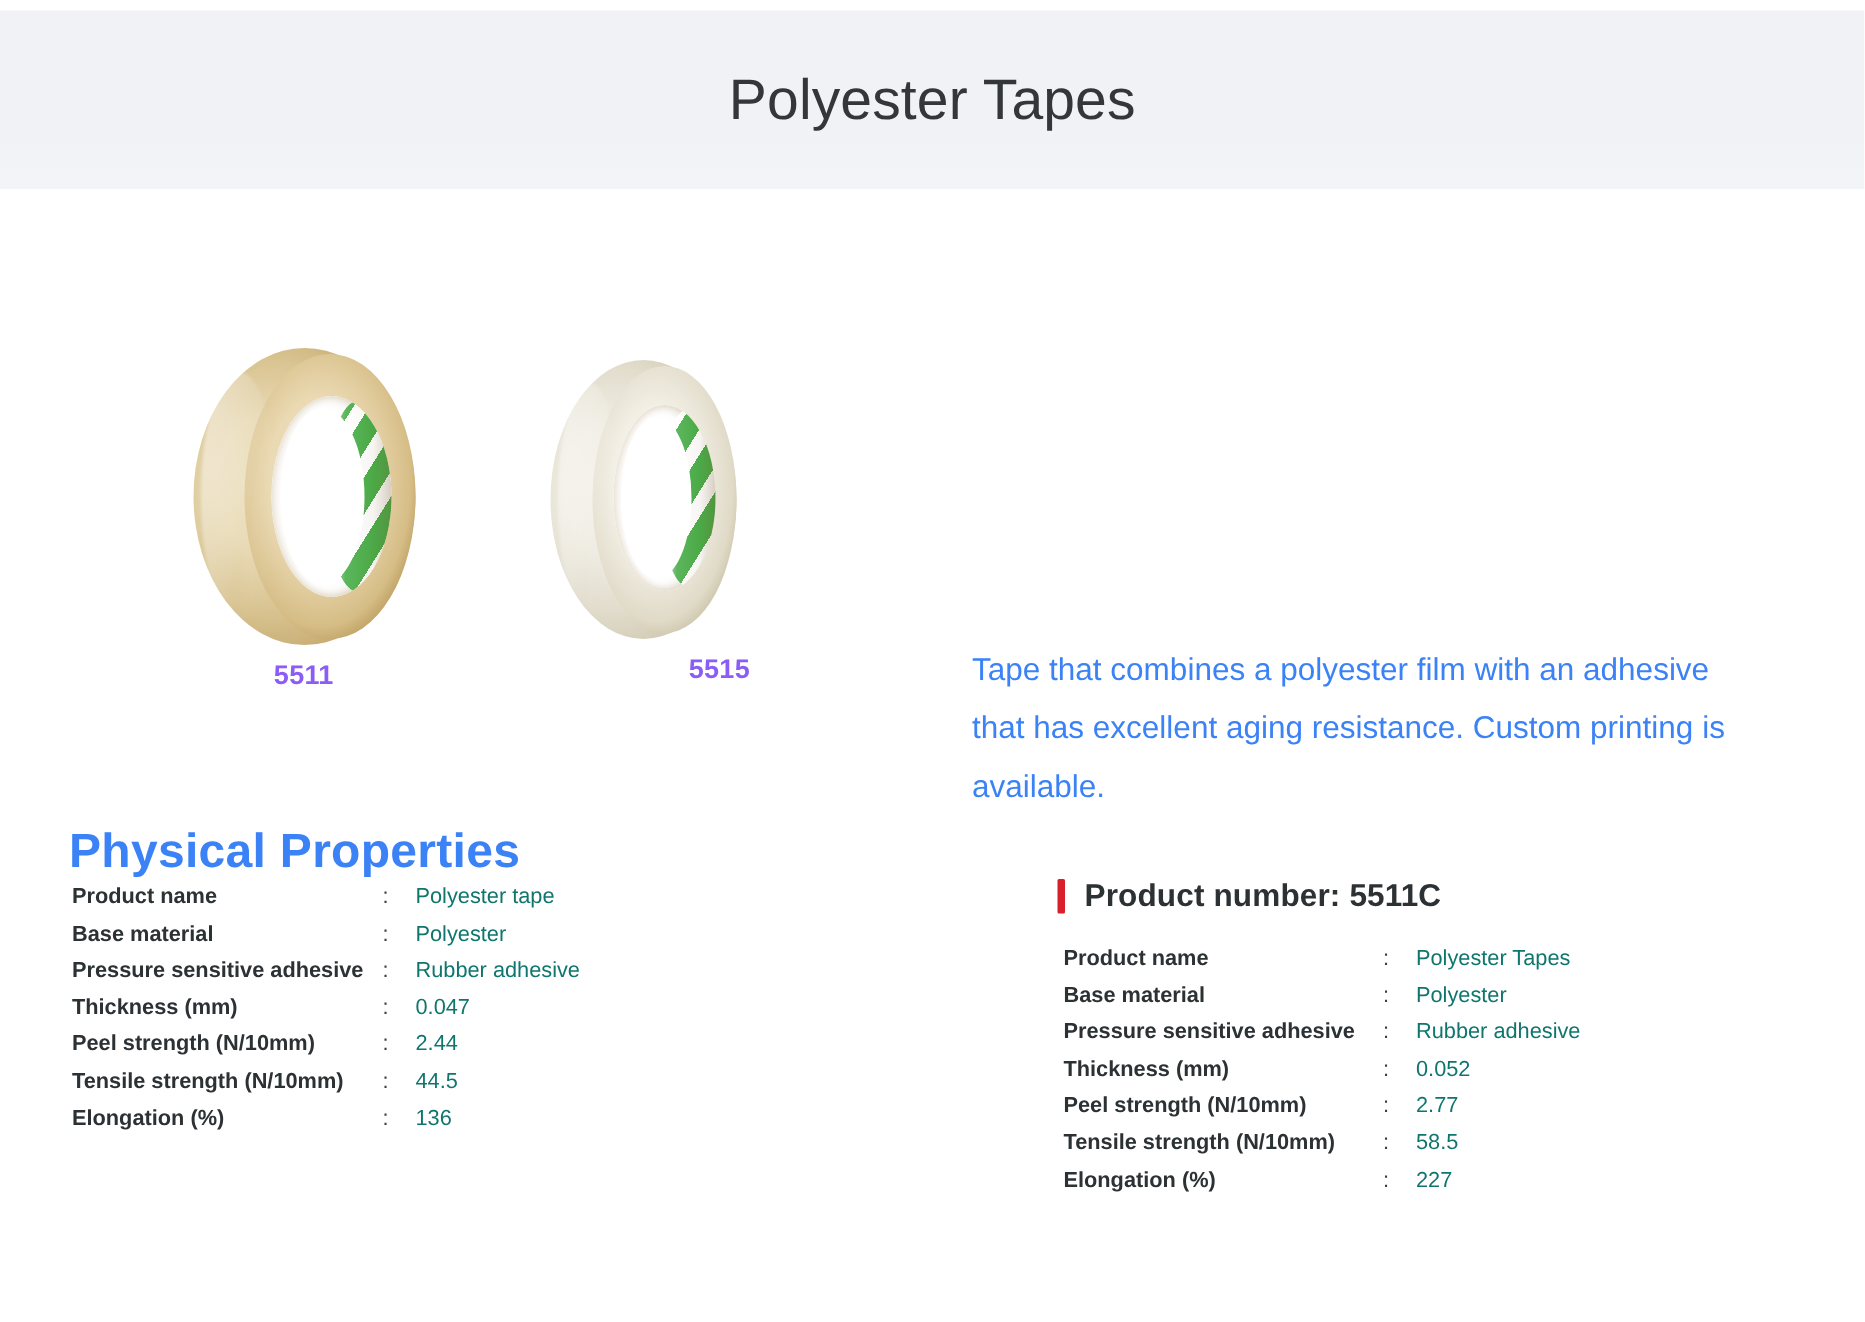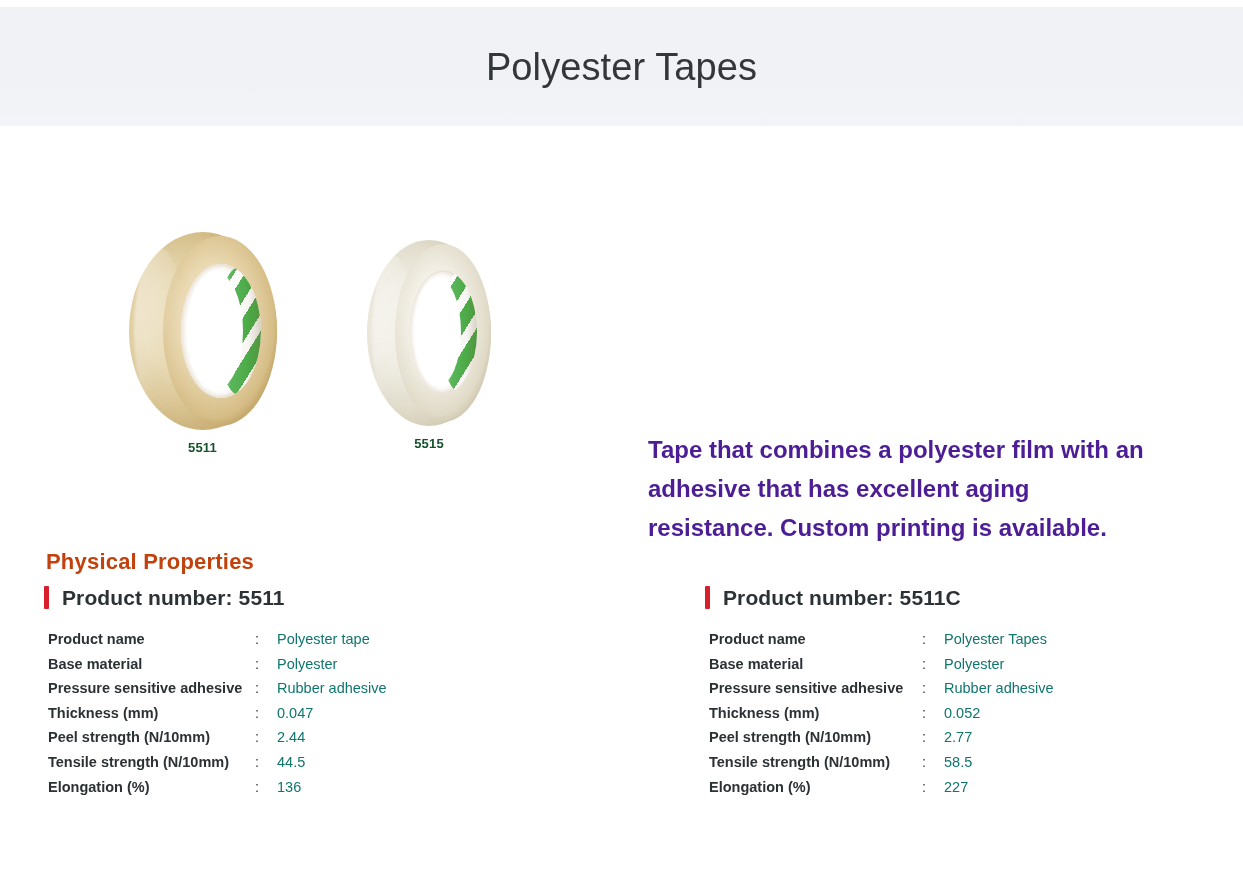--- a/index.html
+++ b/index.html
@@ -48,27 +48,27 @@
   }
 
   .tape-figure {
     position: absolute;
     text-align: center;
   }
   .tape-figure.fig-a { left: 80px; top: 90px; width: 165px; }
   .tape-figure.fig-b { left: 318px; top: 98px; width: 142px; }
 
   .tape-caption {
-    font-size: 13px;
+    font-size: 18px;
     font-weight: bold;
-    color: #14532d;
+    color: #8b5cf6;
     letter-spacing: 0.2px;
   }
   .tape-figure.fig-a .tape-caption { margin-top: 10px; }
-  .tape-figure.fig-b .tape-caption { margin-top: 10px; }
+  .tape-figure.fig-b .tape-caption { margin-top: 10px; text-align: right; }
 
   
   .tape-roll {
     position: relative;
     margin: 0 auto;
   }
   .roll-a { width: 148px; height: 198px; }
   .roll-b { width: 124px; height: 186px; }
   
   .rim-outer {
@@ -164,34 +164,34 @@
       rgba(255,255,255,0) 100%);
     filter: blur(1.2px);
   }
 
   
   .description {
     position: absolute;
     left: 648px;
     top: 280px;
     width: 510px;
-    font-size: 24px;
+    font-size: 21px;
     line-height: 39px;
-    color: #4c1d95;
-    font-weight: 700;
+    color: #3b82f6;
+    font-weight: 400;
   }
 
   
   .section-heading {
     position: absolute;
     left: 46px;
     top: 516px;
-    font-size: 22px;
+    font-size: 32px;
     font-weight: bold;
-    color: #c2410c;
+    color: #3b82f6;
     letter-spacing: 0.2px;
     margin-top: 33px;
   }
 
   .spec-col {
     position: absolute;
     top: 586px;
   }
   .spec-col.col-left { left: 44px; width: 560px; }
   .spec-col.col-right { left: 665px; width: 560px; margin-left: 40px; }
@@ -284,24 +284,20 @@
     </div>
     <figcaption class="tape-caption">5515</figcaption>
   </figure>
 
   <p class="description">Tape that combines a polyester film with an adhesive that has excellent aging resistance. Custom printing is available.</p>
 </div>
 
 <h2 class="section-heading">Physical Properties</h2>
 
 <div class="spec-col col-left">
-  <div class="spec-title">
-    <span class="accent-bar" style="background: rgb(216, 31, 43);"></span>
-    <span class="spec-title-text">Product number: 5511</span>
-  </div>
   <table class="spec-table">
     <tbody>
       <tr>
         <td class="spec-label">Product name</td>
         <td class="spec-colon">:</td>
         <td class="spec-value">Polyester tape</td>
       </tr>
       <tr>
         <td class="spec-label">Base material</td>
         <td class="spec-colon">:</td>

